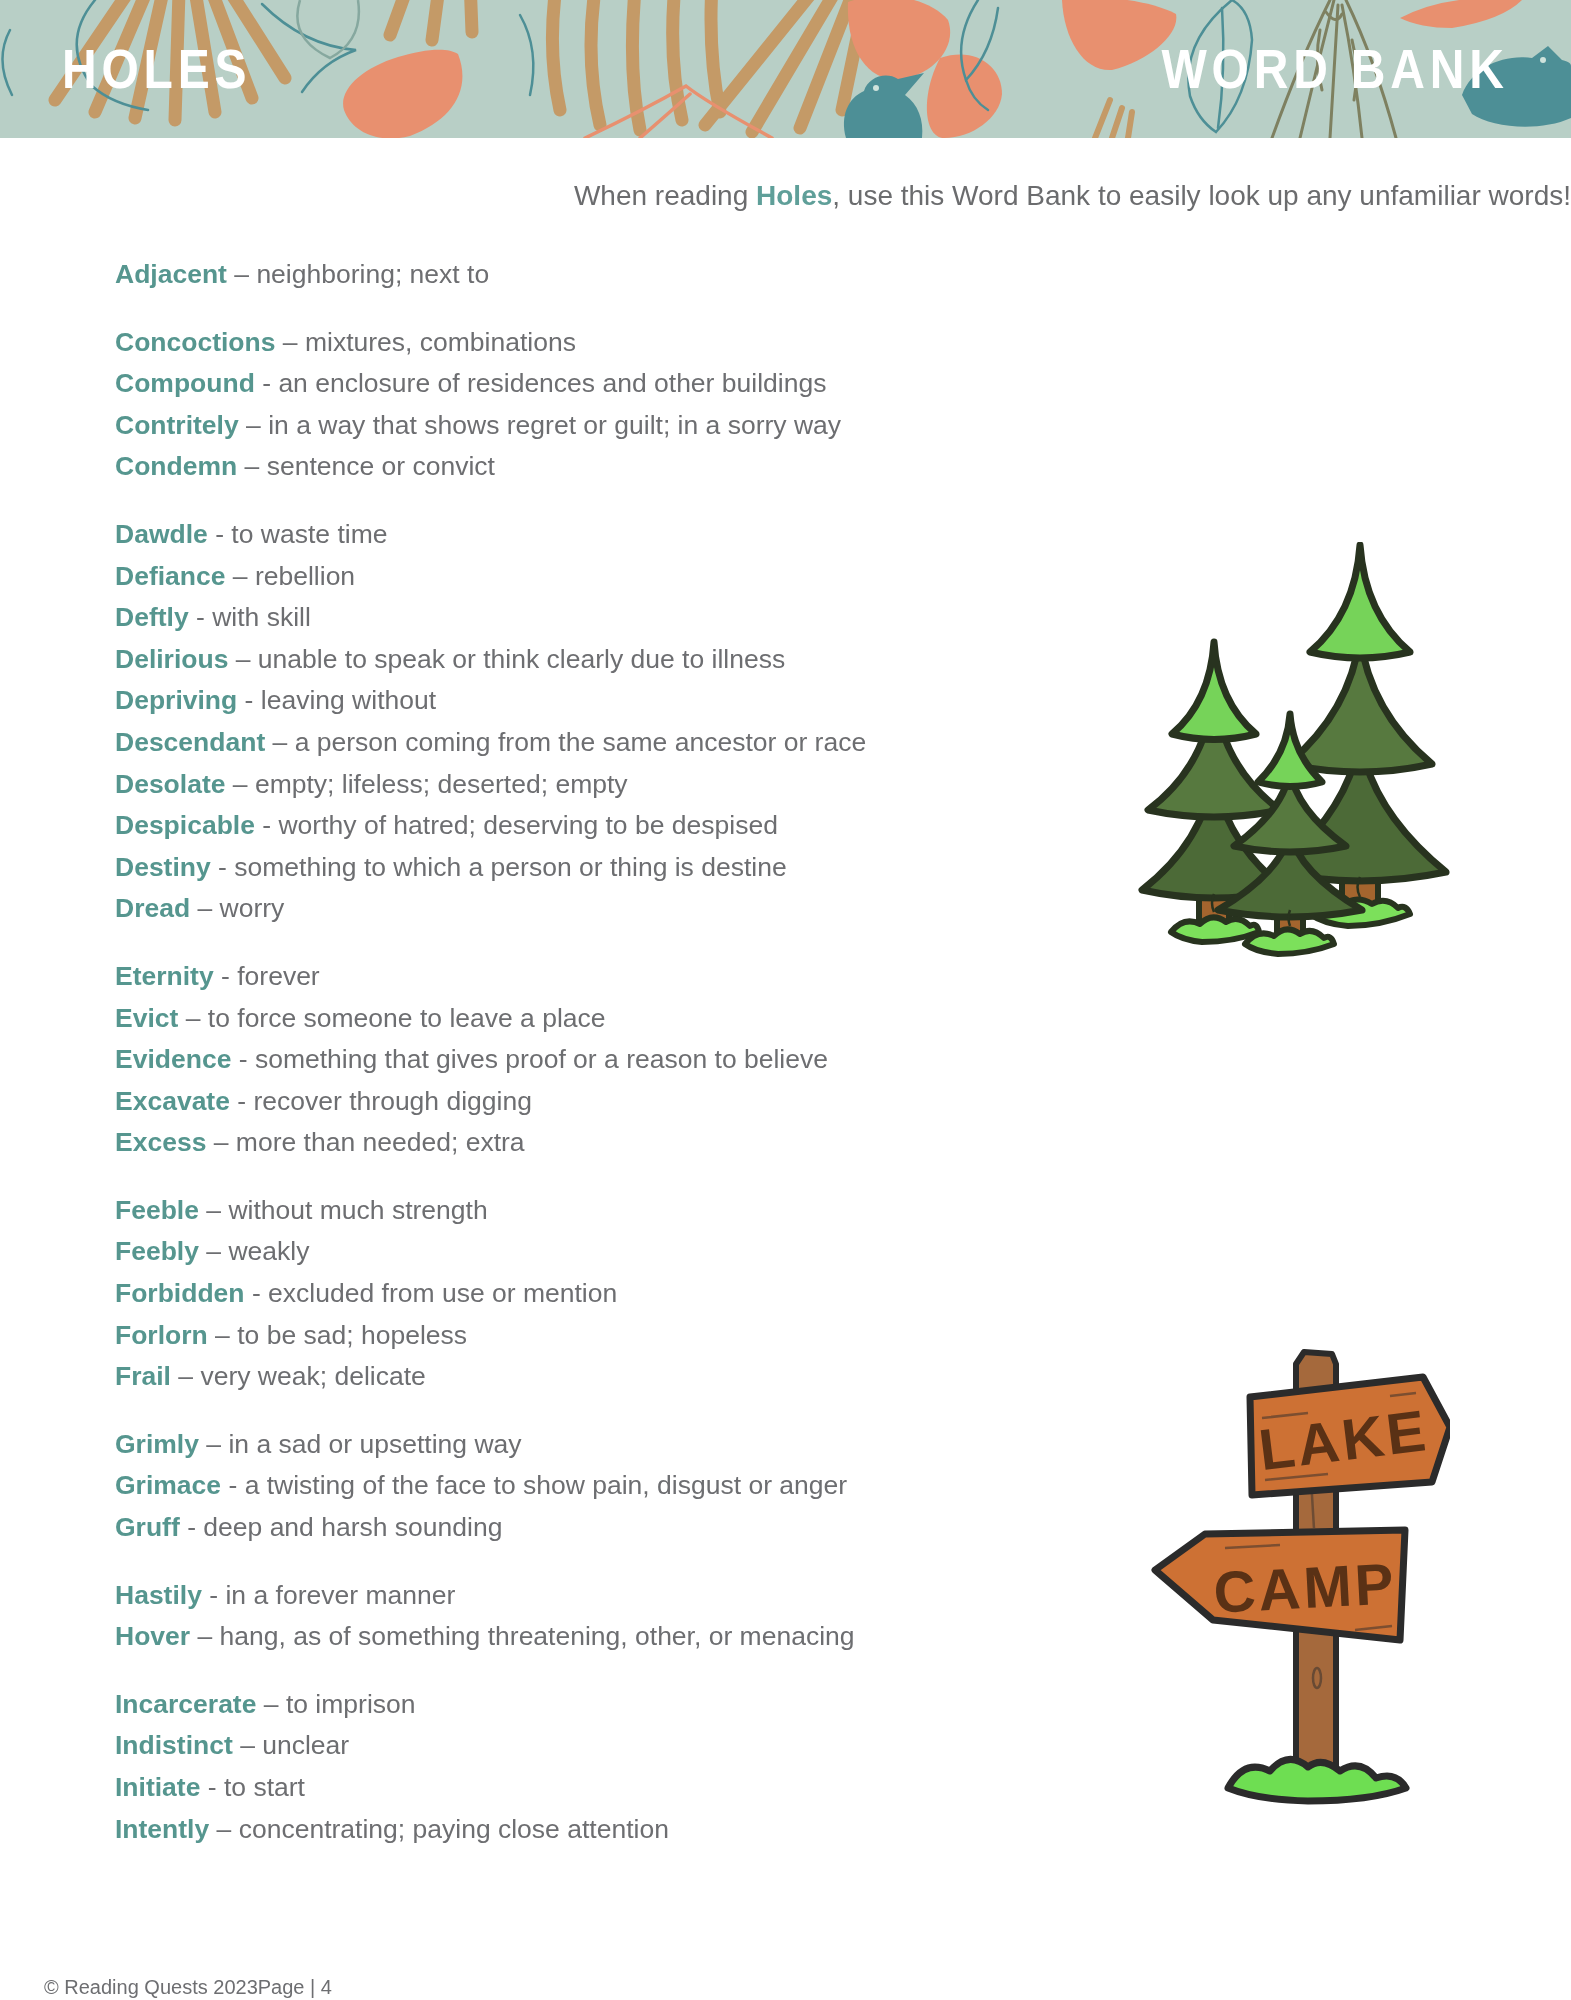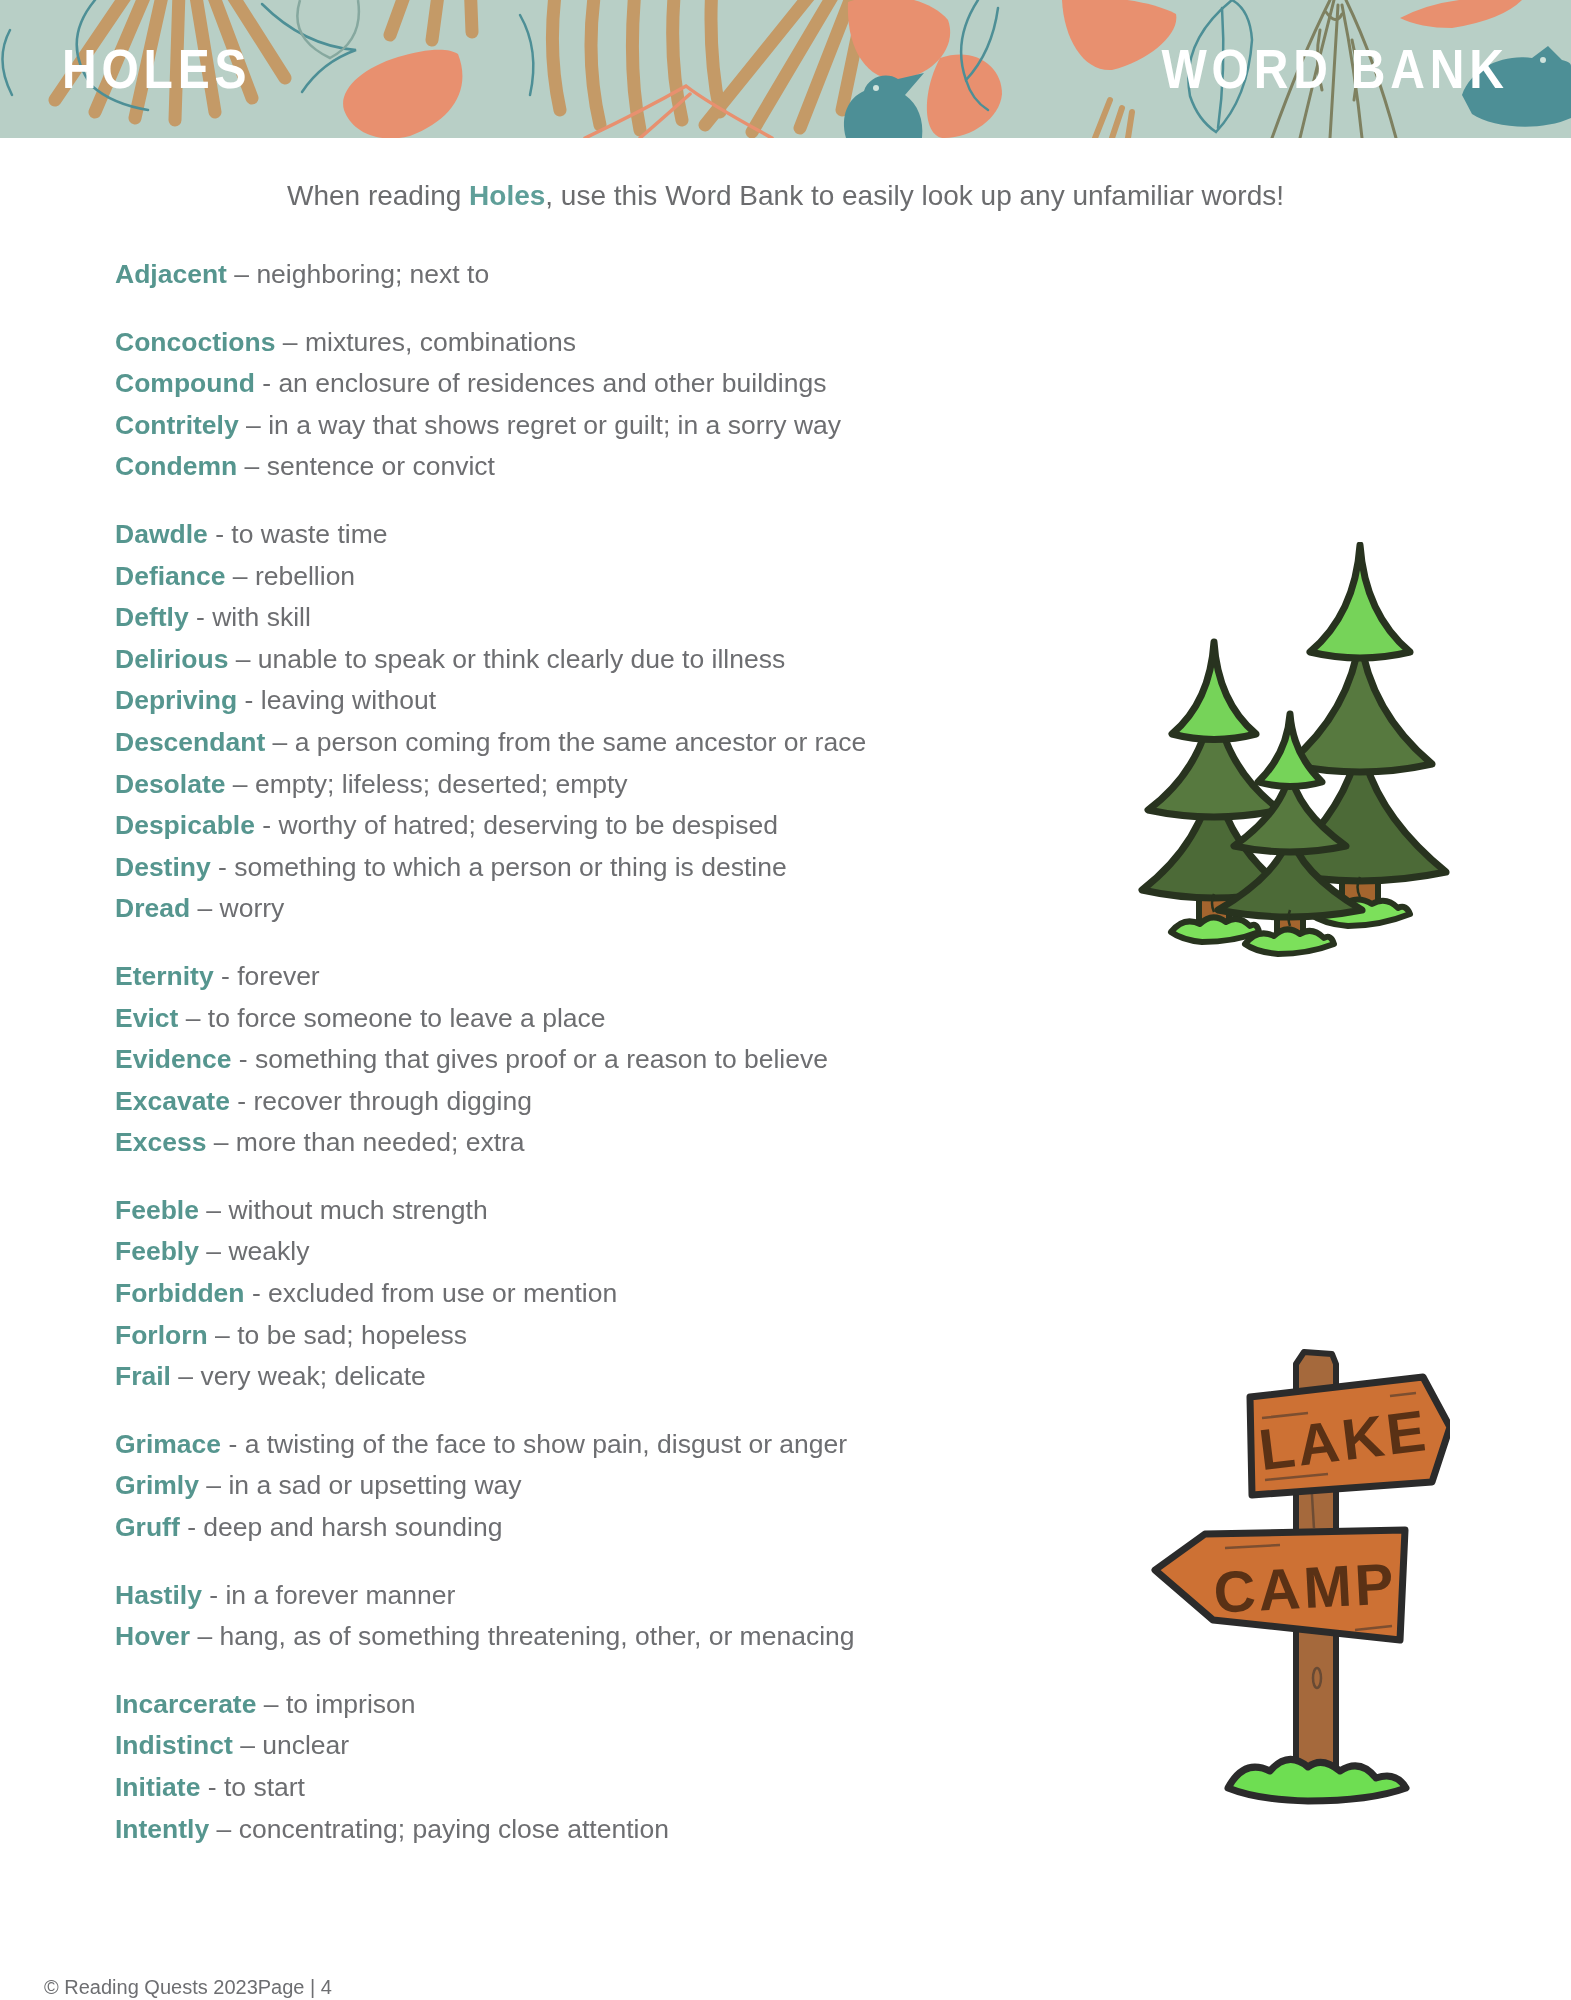--- a/index.html
+++ b/index.html
@@ -10,21 +10,21 @@
   .banner{position:absolute;top:0;left:0;width:1571px;height:138px;}
   .banner svg{position:absolute;top:0;left:0;}
   .banner-titles{position:absolute;top:0;left:0;right:0;height:138px;display:flex;
                  justify-content:space-between;align-items:center;padding:0 62px;box-sizing:border-box;}
   .banner-title{color:#ffffff;font-size:50px;font-weight:700;letter-spacing:5px;
                 transform:scale(.96,1.12);white-space:nowrap;}
   .banner-title.left{transform-origin:left center;}
   .banner-title.right{transform-origin:right center;}
 
   
-  .intro{position:absolute;top:178px;left:0;width:100%;text-align:center;margin:0;
+  .intro{position:absolute;top:178px;left:0;width:100%;text-align:right;margin:0;
          font-size:28px;color:#6b6c6e;line-height:36px;}
   .intro .book{color:#5f9f99;font-weight:700;}
 
   
   .word-list{position:absolute;left:100px;top:254px;width:900px;
              font-size:26.5px;line-height:41.6px;color:#6d6e71;}
   .group{margin:0 0 26px 15px;}
   .entry{white-space:nowrap;}
   .term{color:#56968f;font-weight:700;}
 
@@ -157,22 +157,22 @@
         <div class="entry"><span class="term">Excess</span><span class="def"> – more than needed; extra</span></div>
       </div>
       <div class="group">
         <div class="entry"><span class="term">Feeble</span><span class="def"> – without much strength</span></div>
         <div class="entry"><span class="term">Feebly</span><span class="def"> – weakly</span></div>
         <div class="entry"><span class="term">Forbidden</span><span class="def"> - excluded from use or mention</span></div>
         <div class="entry"><span class="term">Forlorn</span><span class="def"> – to be sad; hopeless</span></div>
         <div class="entry"><span class="term">Frail</span><span class="def"> – very weak; delicate</span></div>
       </div>
       <div class="group">
+        <div class="entry"><span class="term">Grimly</span><span class="def"> – in a sad or upsetting way</span></div>
         <div class="entry"><span class="term">Grimace</span><span class="def"> - a twisting of the face to show pain, disgust or anger</span></div>
-        <div class="entry"><span class="term">Grimly</span><span class="def"> – in a sad or upsetting way</span></div>
         <div class="entry"><span class="term">Gruff</span><span class="def"> - deep and harsh sounding</span></div>
       </div>
       <div class="group">
         <div class="entry"><span class="term">Hastily</span><span class="def"> - in a forever manner</span></div>
         <div class="entry"><span class="term">Hover</span><span class="def"> – hang, as of something threatening, other, or menacing</span></div>
       </div>
       <div class="group">
         <div class="entry"><span class="term">Incarcerate</span><span class="def"> – to imprison</span></div>
         <div class="entry"><span class="term">Indistinct</span><span class="def"> – unclear</span></div>
         <div class="entry"><span class="term">Initiate</span><span class="def"> - to start</span></div>

